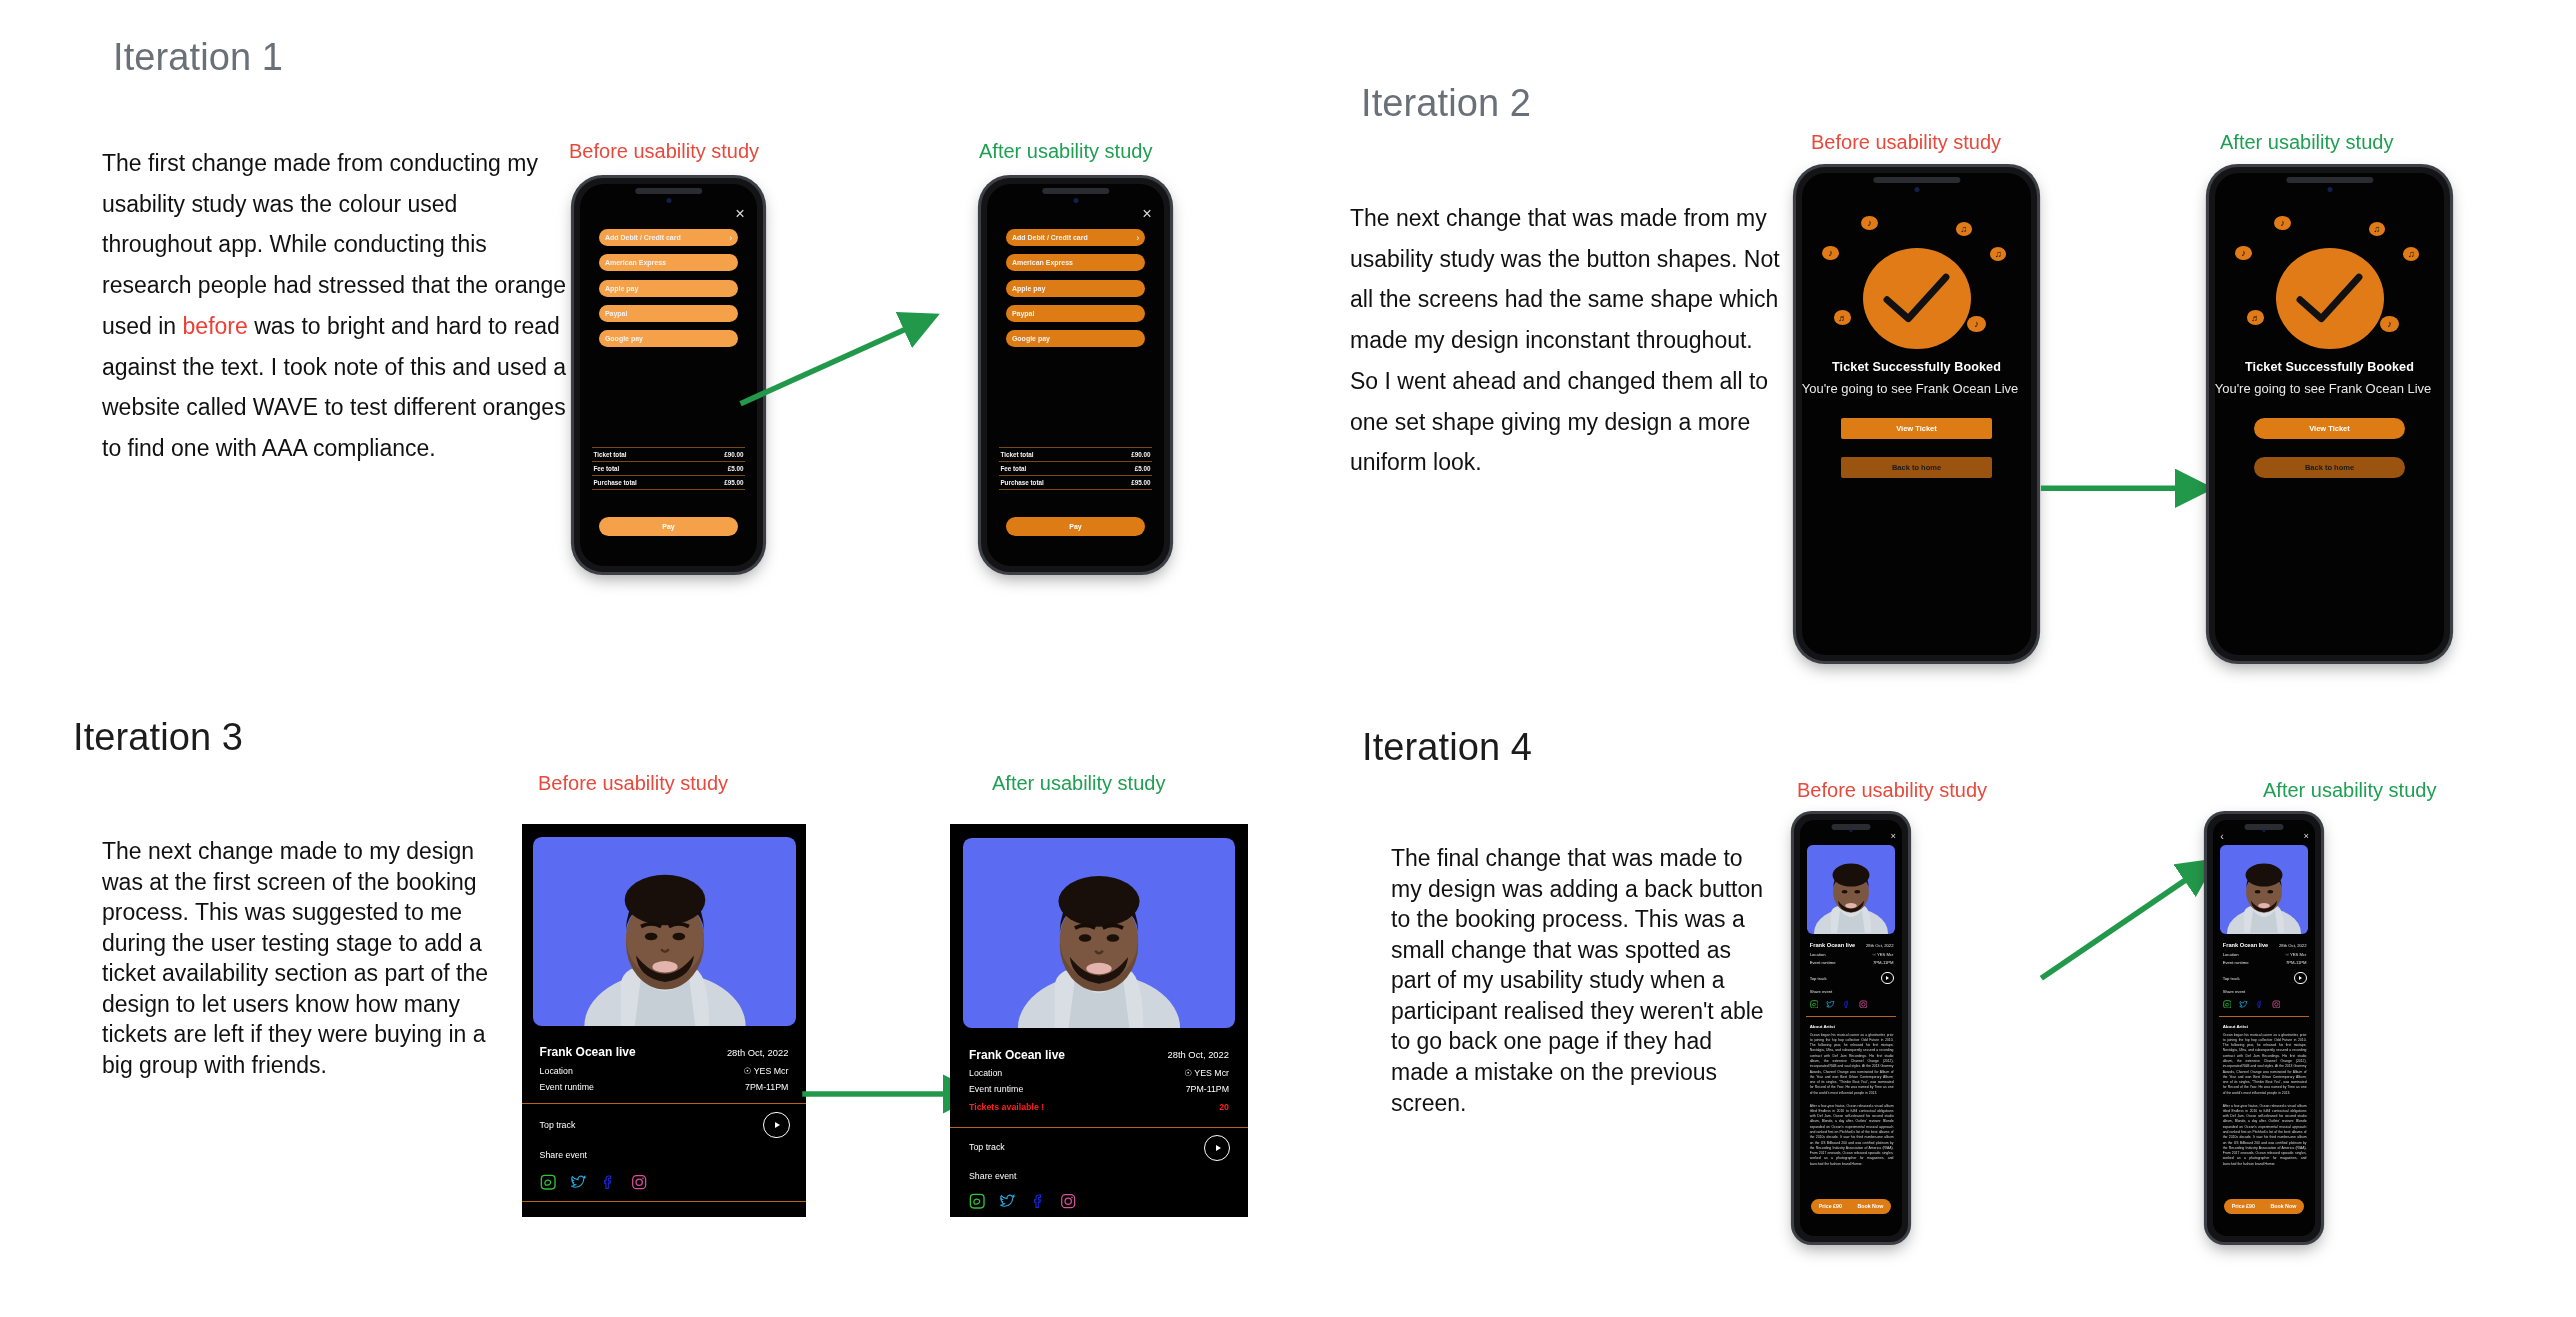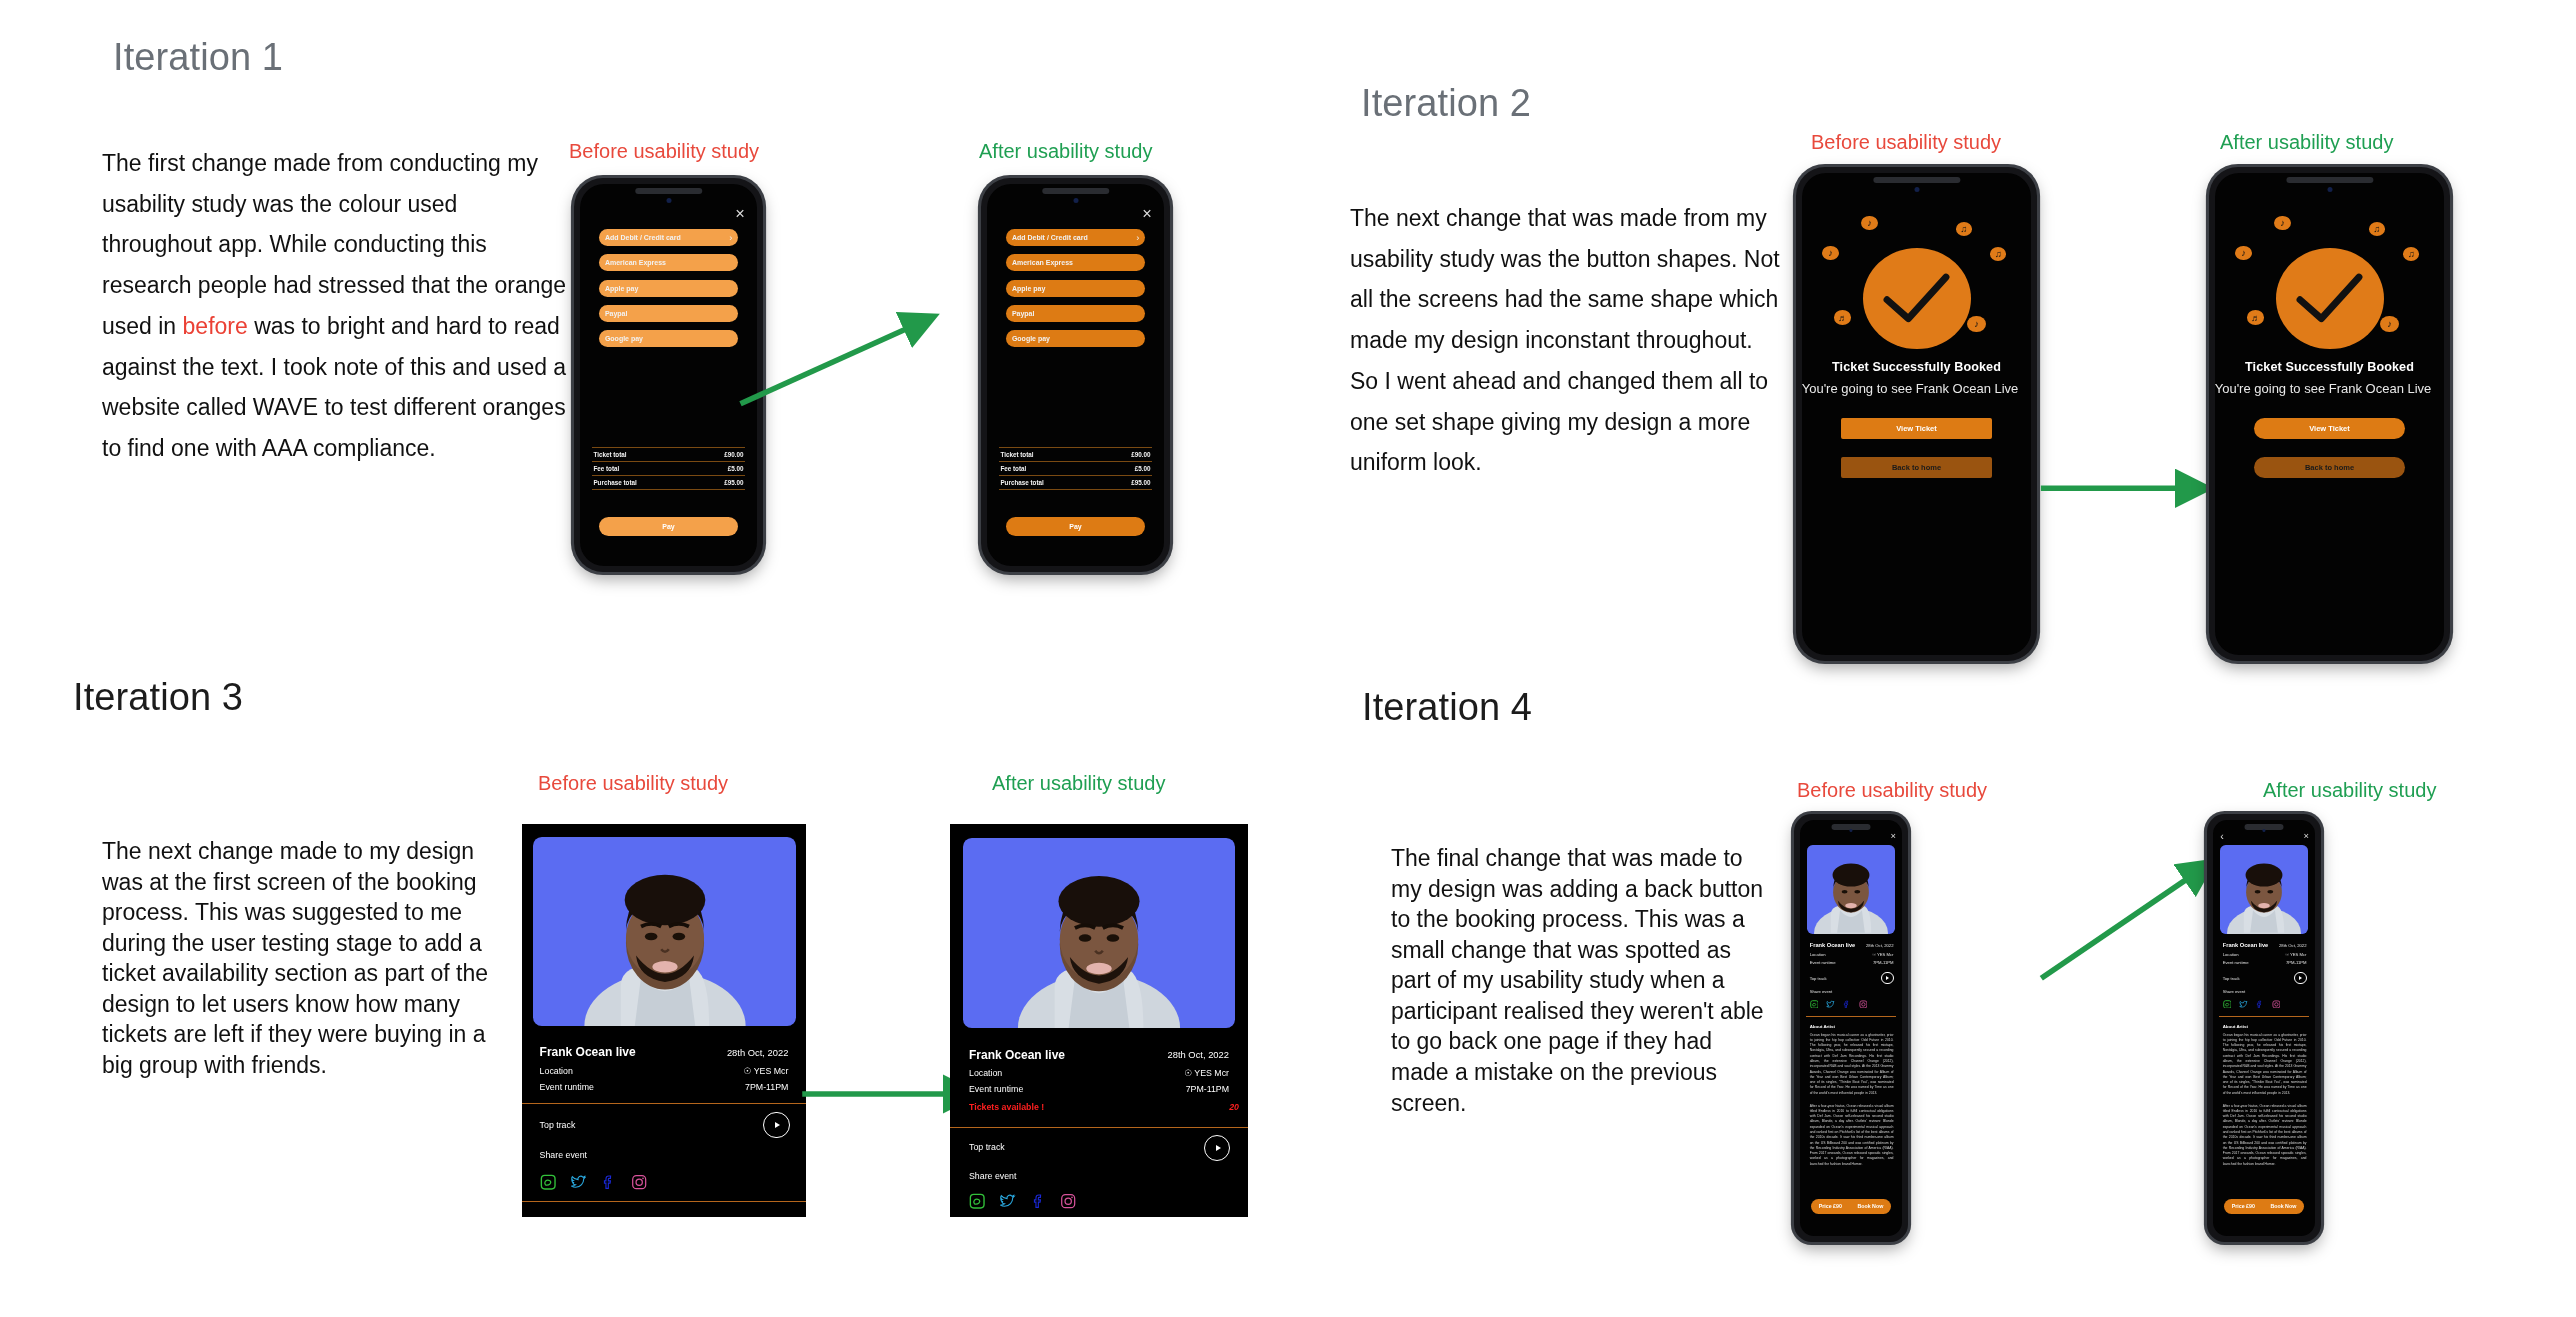--- a/index.html
+++ b/index.html
@@ -7,21 +7,21 @@
     width: 2576px; height: 1318px;
     background: #ffffff;
     font-family: "Liberation Sans", sans-serif;
     overflow: hidden;
   }
   .page { position: relative; width: 2576px; height: 1318px; background:#fff; }
 
   
   .iter-title { position:absolute; font-size:38px; font-weight:400; letter-spacing:0.1px; white-space:nowrap; }
   .iter-title.grey { color:#6a7077;margin-left:40px; }
-  .iter-title.dark { color:#1c1c1c; }
+  .iter-title.dark { color:#1c1c1c;margin-top:40px; }
 
   .body-copy { position:absolute; color:#111; font-size:23px;margin-left:29px; }
   .body-copy.loose { line-height:1.77; }
   .body-copy.tight { line-height:1.33; }
   .hl-before { color:#eb4034; }
 
   .cap { position:absolute; font-size:20px; white-space:nowrap; font-weight:400; }
   .cap.before { color:#e8493c; }
   .cap.after  { color:#1f9f52; }
 
@@ -396,21 +396,21 @@
       </svg>
     </div>
 
     <div style="position:absolute; left:19px; top:224px;" class="ev-name">Frank Ocean live</div>
     <div style="position:absolute; right:19px; top:225px;" class="ev-date">28th Oct, 2022</div>
     <div style="position:absolute; left:19px; top:244px;" class="ev-l">Location</div>
     <div style="position:absolute; right:19px; top:244px;" class="ev-r">☉ YES Mcr</div>
     <div style="position:absolute; left:19px; top:260px;" class="ev-l">Event runtime</div>
     <div style="position:absolute; right:19px; top:260px;" class="ev-r">7PM-11PM</div>
     <div style="position:absolute; left:19px; top:278px;" class="ev-avail">Tickets available !</div>
-    <div style="position:absolute; right:9px; top:278px;font-style:italic;" class="ev-avail-n">20</div>
+    <div style="position:absolute; right:19px; top:278px;" class="ev-avail-n">20</div>
 
     <div class="hr-orange" style="left:0; right:0; top:303px;"></div>
 
     <div style="position:absolute; left:19px; top:318px;" class="ev-l">Top track</div>
     <div class="play-circle" style="right:17.6px; top:311px; width:26.4px; height:26.4px;">
         <div class="play-tri"></div>
       </div>
     <div style="position:absolute; left:19px; top:347px;" class="ev-l">Share event</div>
 
     <div class="socials" style="left:19px; top:369px;">

